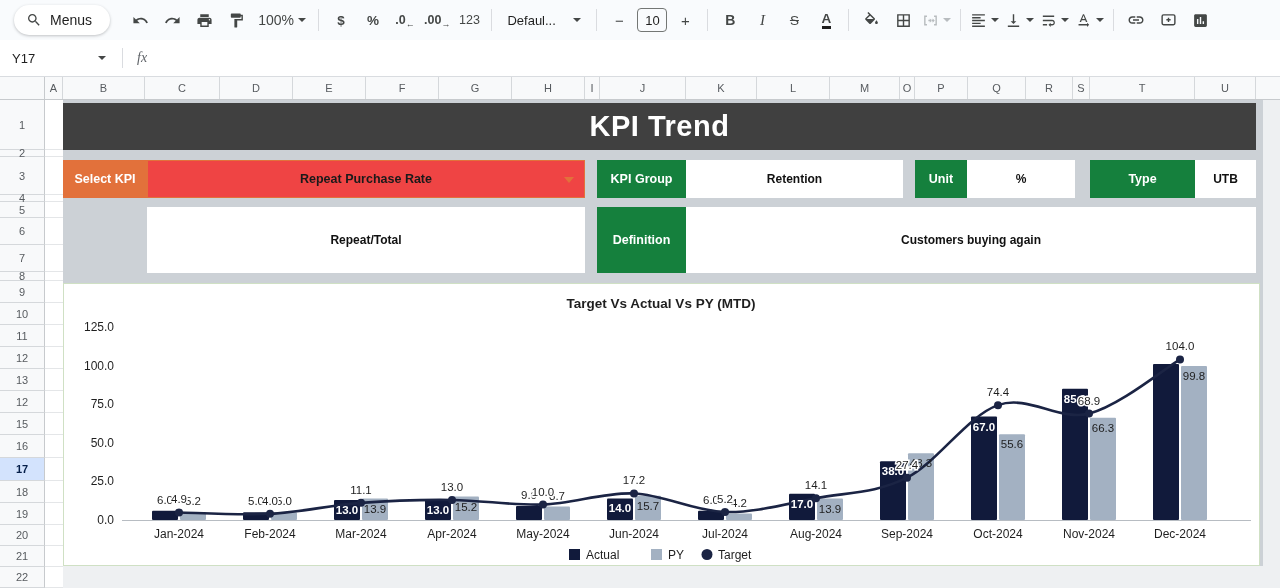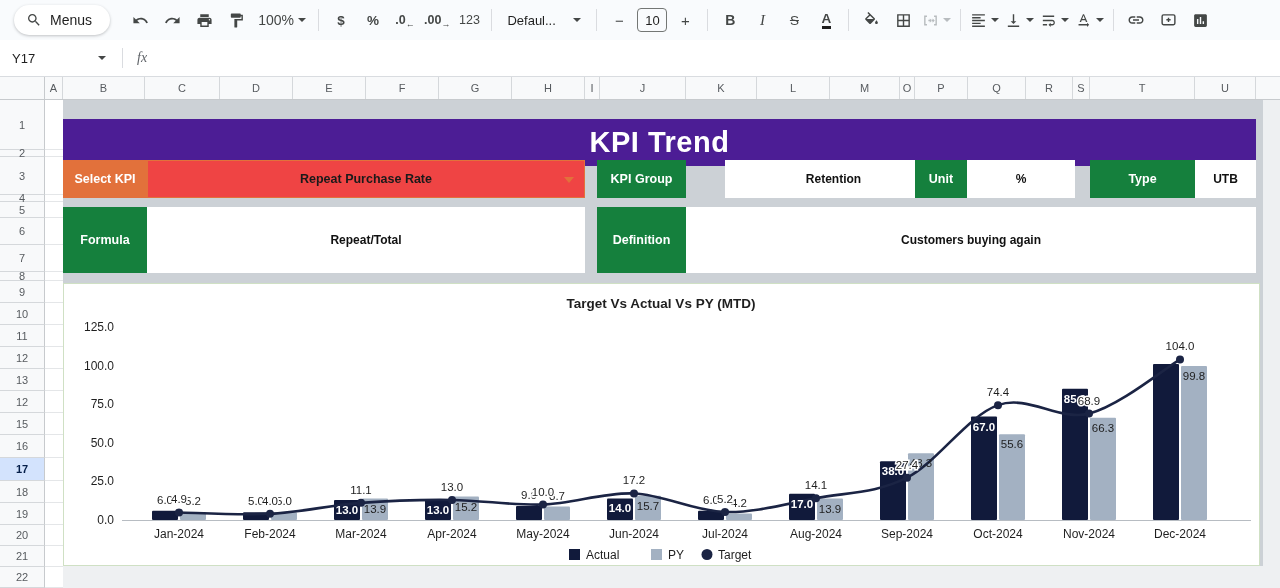--- a/index.html
+++ b/index.html
@@ -49,21 +49,21 @@
   .row-headers { position:absolute; left:0; top:23px; width:45px; }
   .rhcell { width:45px; display:flex; align-items:center; justify-content:center; font-size:11px;
             color:#575b5f; border-bottom:1px solid #d5d8db; border-right:1px solid #c7cacd; background:#f8f9fa; }
   .rhcell.sel { background:#d3e3fd; color:#041e49; font-weight:bold; }
 
   
   .grid { position:absolute; left:45px; top:23px; width:1235px; height:488px; background:#eef0f2; }
   .colA { position:absolute; left:0; top:0; width:18px; }
   .acell { width:18px; background:#ffffff; border-bottom:1px solid #e4e6e8; }
   .dash-bg { position:absolute; left:18px; top:0; width:1200px; height:466px; background:#ccd1d6; }
-  .banner { position:absolute; left:18px; top:19px; width:1193px; height:47px; background:#4c1d95;
+  .banner { position:absolute; left:18px; top:3px; width:1193px; height:47px; background:#404040;
             color:#ffffff; font-size:29px; font-weight:bold; display:flex; align-items:center; justify-content:center;
             letter-spacing:.5px; }
   .glabel { position:absolute; background:#15803d; color:#fff; font-weight:bold; font-size:12.5px;
             display:flex; align-items:center; justify-content:center; }
   .olabel { position:absolute; background:#e2713b; color:#fff; font-weight:bold; font-size:12.5px;
             display:flex; align-items:center; justify-content:center; }
   .wval { position:absolute; background:#fff; color:#111; font-weight:bold; font-size:12px;
           display:flex; align-items:center; justify-content:center; }
   .kpi-drop { position:absolute; background:#ef4444; border:1.5px solid #e2713b; color:#1a1a1a;
               font-weight:bold; font-size:12.5px; display:flex; align-items:center; justify-content:center; }
@@ -285,27 +285,26 @@
       </div>
 
     <div class="banner">KPI Trend</div>
 
     <div class="olabel" style="left:18px; top:60px; width:84px; height:38px;">Select KPI</div>
     <div class="kpi-drop" style="left:102px; top:60px; width:438px; height:38px;">
       <span>Repeat Purchase Rate</span>
       <span class="dcaret"></span>
     </div>
     <div class="glabel" style="left:552px; top:60px; width:89px; height:38px;">KPI Group</div>
-    <div class="wval" style="left:641px; top:60px; width:217px; height:38px;margin-left:39px;">Retention</div>
+    <div class="wval" style="left:641px; top:60px; width:217px; height:38px;">Retention</div>
     <div class="glabel" style="left:870px; top:60px; width:52px; height:38px;">Unit</div>
     <div class="wval" style="left:922px; top:60px; width:108px; height:38px;">%</div>
     <div class="glabel" style="left:1045px; top:60px; width:105px; height:38px;">Type</div>
     <div class="wval" style="left:1150px; top:60px; width:61px; height:38px;">UTB</div>
 
-    <div class="glabel" style="left:18px; top:107px; width:84px; height:66px;">Formula</div>
     <div class="wval" style="left:102px; top:107px; width:438px; height:66px;">Repeat/Total</div>
     <div class="glabel" style="left:552px; top:107px; width:89px; height:66px;">Definition</div>
     <div class="wval" style="left:641px; top:107px; width:570px; height:66px;">Customers buying again</div>
 
     <div class="chart-box">
       <svg id="chart-svg" width="1195" height="281">
           <text x="597" y="24" font-family="&quot;Liberation Sans&quot;,sans-serif" text-anchor="middle" font-size="13.5" font-weight="bold" fill="#1f1f1f">Target Vs Actual Vs PY (MTD)</text>
           <text x="50" y="240" font-family="&quot;Liberation Sans&quot;,sans-serif" text-anchor="end" font-size="12" fill="#1f1f1f">0.0</text>
           <text x="50" y="201.4" font-family="&quot;Liberation Sans&quot;,sans-serif" text-anchor="end" font-size="12" fill="#1f1f1f">25.0</text>
           <text x="50" y="162.8" font-family="&quot;Liberation Sans&quot;,sans-serif" text-anchor="end" font-size="12" fill="#1f1f1f">50.0</text>

